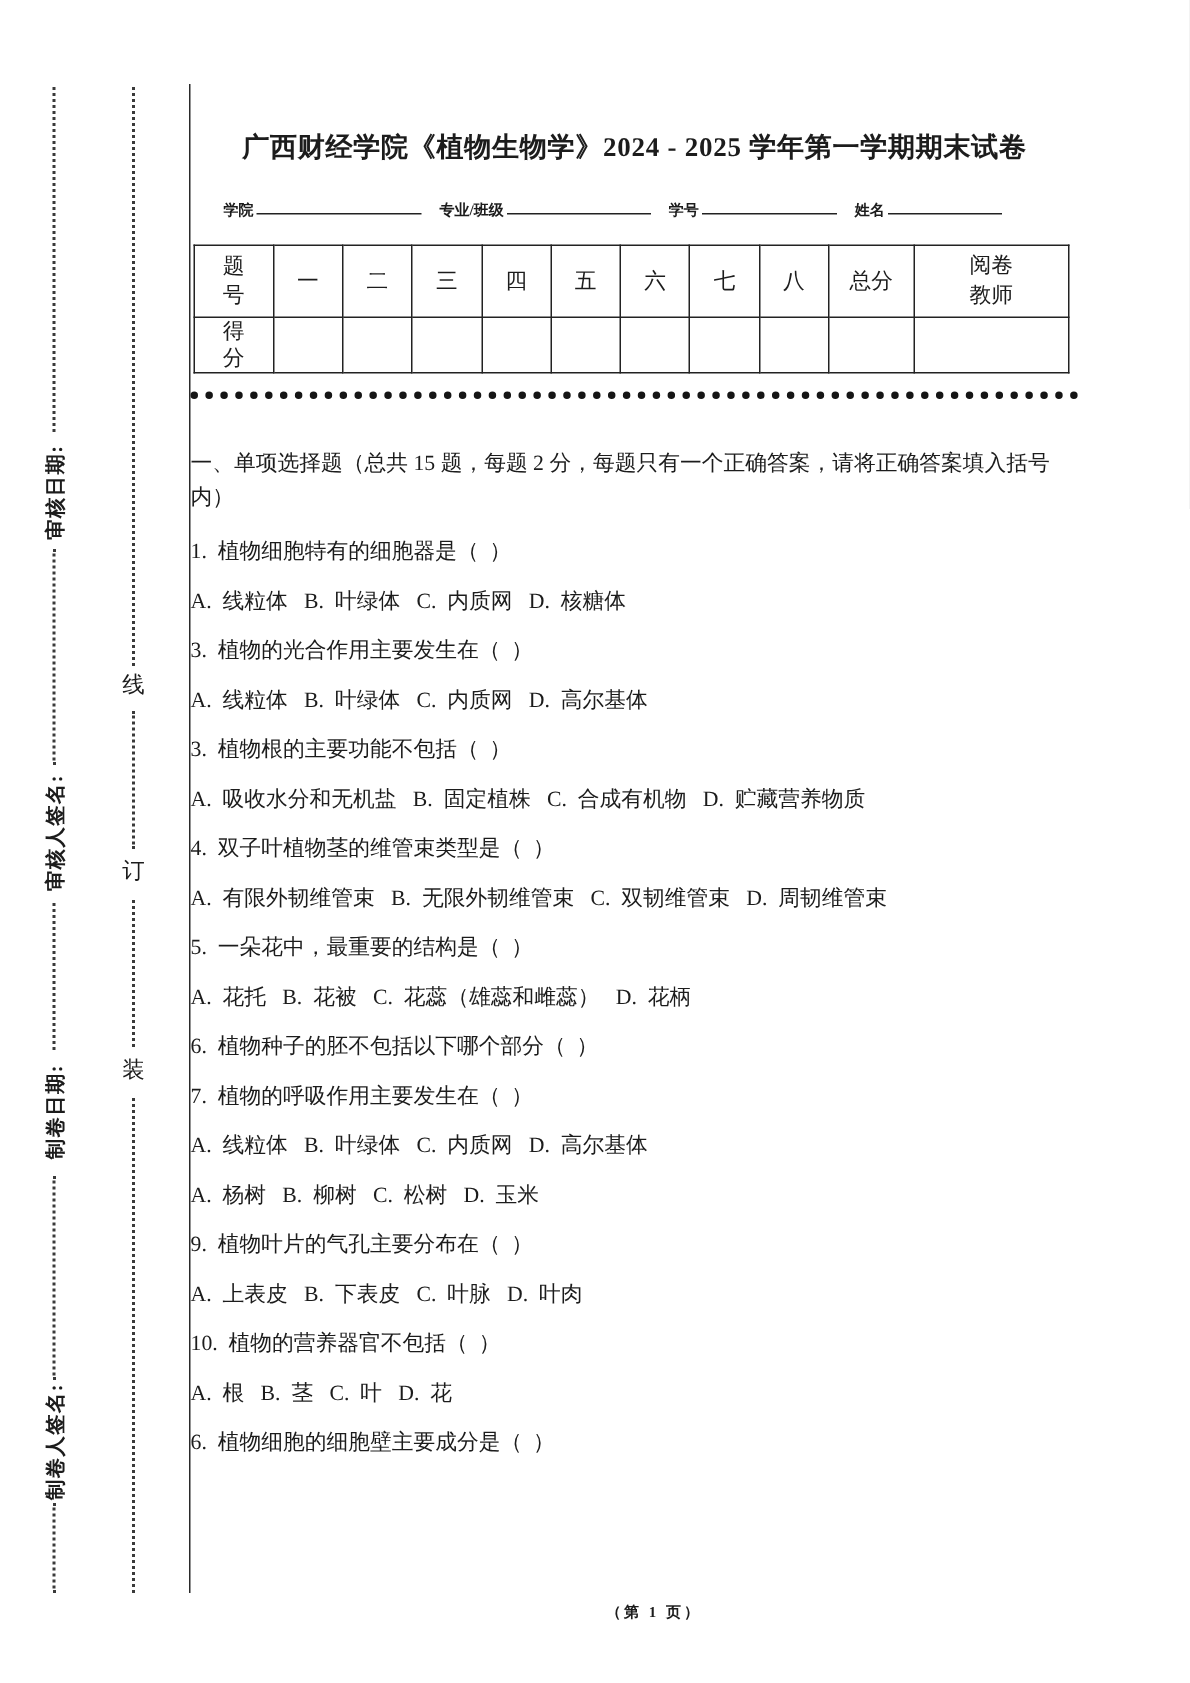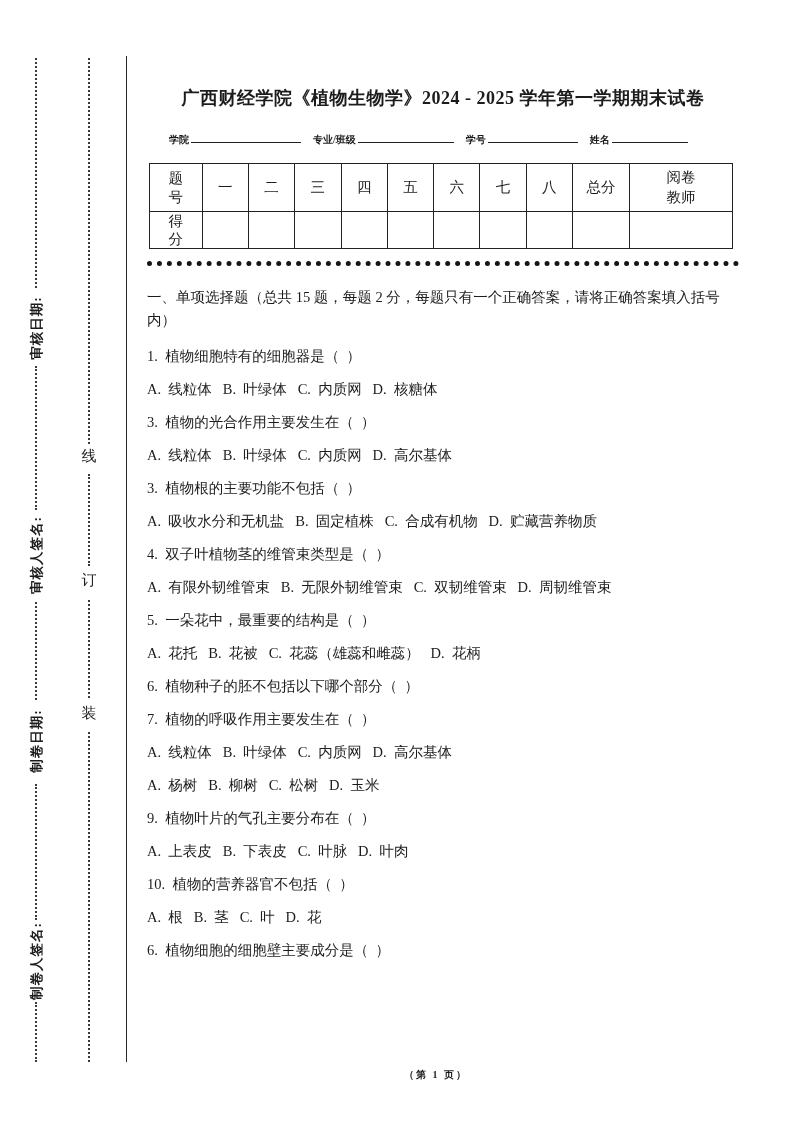--- a/index.html
+++ b/index.html
@@ -9,37 +9,37 @@
 
   
   .vdot { position:absolute; width:0; border-left:2px dotted #3a3a3a; }
   .side-label { position:absolute; font-weight:700; font-size:13.5px; white-space:nowrap;
                 transform:translate(-50%,-50%) rotate(-90deg); letter-spacing:1px; }
   .bind-char { position:absolute; transform:translateX(-50%); font-size:15px; }
 
   .main-line { position:absolute; left:126px; top:56px; height:1006px; border-left:1.5px solid #2a2a2a; }
 
   
-  .content { position:absolute; left:147px; top:86px; width:592px; }
+  .content { position:absolute; left:127px; top:86px; width:592px; }
   .title { font-size:18px; font-weight:700; text-align:center; letter-spacing:.5px; white-space:nowrap; }
 
   .info-row { margin-top:18px; padding-left:22px; font-size:10px; font-weight:700; white-space:nowrap; }
   .u { display:inline-block; border-bottom:1.3px solid #222; height:15px; vertical-align:baseline; margin:0 12px 0 2px; }
   .u1{width:110px}.u2{width:96px}.u3{width:90px}.u4{width:76px;margin-right:0;}
 
   .score-table { margin-top:16px; margin-left:2px; border-collapse:collapse; table-layout:fixed;
                  width:584px; font-size:14.5px; text-align:center; }
   .score-table td { border:1.3px solid #222; padding:0; vertical-align:middle; }
   .r1 td { height:48px; } .r2 td { height:37px; }
   .stack-narrow { display:inline-block; width:1.05em; line-height:1.25; word-break:break-all; }
   .stack-wide   { display:inline-block; width:2.1em;  line-height:1.35; word-break:break-all; }
 
   .divider { margin-top:12px; height:0; border-top:5px dotted #151515; }
 
-  .heading { margin-top:20px; font-size:14.5px; line-height:23px; white-space:pre-wrap;font-family:Liberation Serif, serif; }
+  .heading { margin-top:32px; font-size:14.5px; line-height:23px; white-space:pre-wrap;font-family:Liberation Serif, serif; }
   .questions { margin-top:14px; font-size:14.5px; }
   .q-line { line-height:21px; margin-bottom:12px; white-space:pre-wrap; }
   .q-options:empty { display:none; }
 
   .footer { position:absolute; left:140px; top:1068px; width:592px; text-align:center;
             font-size:10px; font-weight:700; letter-spacing:2px; }
 </style>
 </head>
 <body>
 

